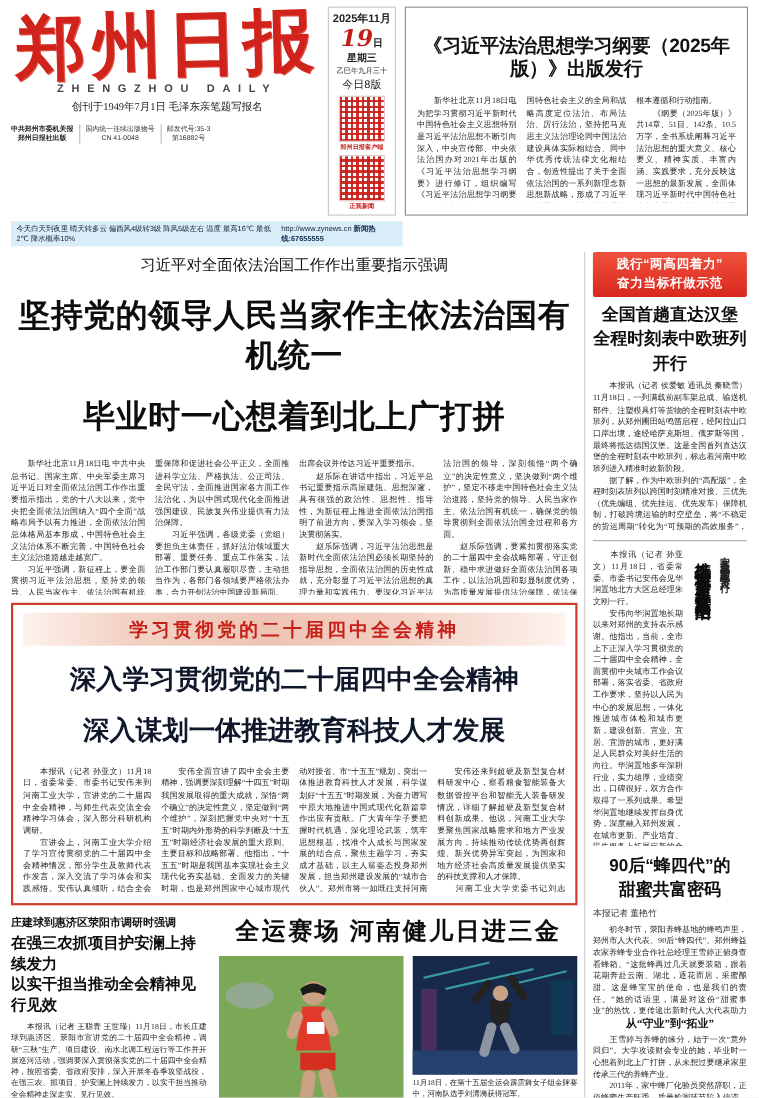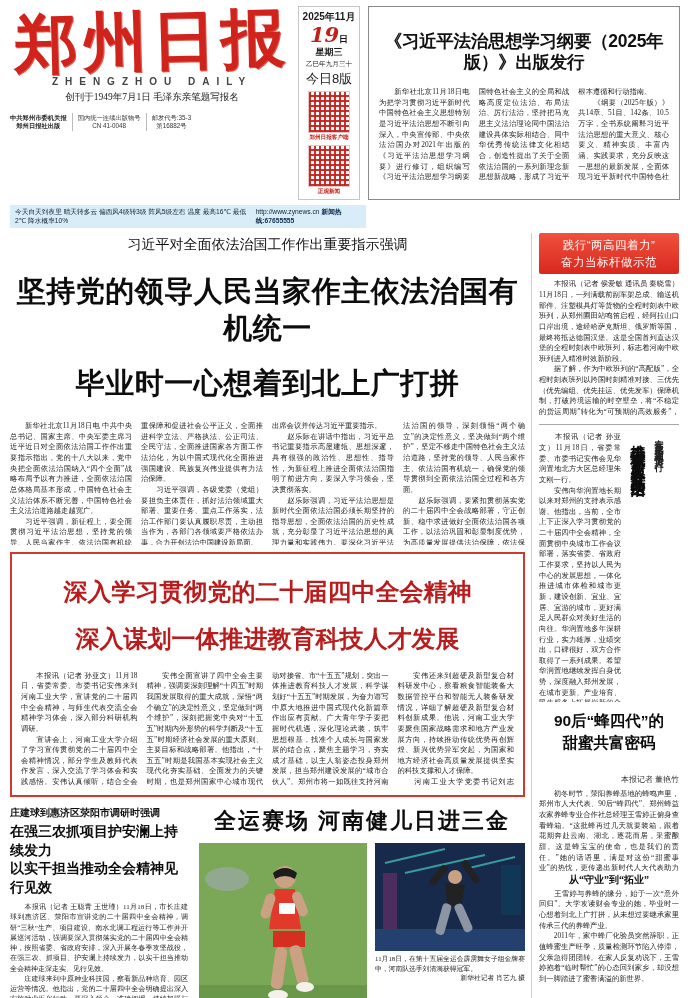--- a/index.html
+++ b/index.html
@@ -20,21 +20,21 @@
   .slogan{color:#1460b8;font-weight:bold;font-size:14.5px;white-space:nowrap;letter-spacing:1px;}
   .pub{font-size:6.3px;line-height:1.35;text-align:center;font-weight:bold;}
   .pub-light{font-weight:normal;color:#333;}
   .vline{width:1px;height:18px;background:#bbb;}
   .datebox{width:62px;border:1px solid #c6c6c6;margin-left:4px;padding:3px 2px;text-align:center;box-sizing:border-box;}
   .db-ym{font-weight:bold;font-size:10px;}
   .db-day{color:#c21f1a;font-size:21px;font-style:italic;font-weight:bold;font-family:"DejaVu Serif",serif;line-height:1;}
   .db-day .d-suffix{color:#111;font-size:9px;font-style:normal;}
   .db-weekday{font-size:9px;font-weight:bold;margin-top:1px;text-align:center;}
   .db-lunar{font-size:6.6px;margin-top:1px;}
-  .db-pages{font-size:13px;margin-top:1px;}
+  .db-pages{font-size:10px;margin-top:1px;}
   .qrpat{background-color:#fff;border:1px solid #e5c7c5;
     background-image:repeating-linear-gradient(0deg,rgba(198,32,26,.92) 0 2px,transparent 2px 5px),
                      repeating-linear-gradient(90deg,rgba(198,32,26,.92) 0 2px,transparent 2px 5px);}
   .db-qr{width:40px;height:40px;margin:3px auto 1px;}
   .db-qr-label{font-size:5.6px;color:#c21f1a;font-weight:bold;}
   .topright{flex:1;margin-left:8px;border:1px solid #8a8a8a;padding:9px 10px 6px;box-sizing:border-box;}
   .tr-headline{font-weight:900;font-size:17.5px;text-align:center;line-height:1.2;letter-spacing:-.3px;color:#111;}
   .tr-cols{display:flex;gap:9px;margin-top:8px;height:97px;overflow:hidden;}
   .bodytext{font-size:7.3px;line-height:1.46;text-align:justify;white-space:pre-line;color:#232323;}
   .tr-col{flex:1;}
@@ -53,53 +53,53 @@
   .lead-sub{text-align:center;font-size:13px;margin-top:7px;color:#111;}
   .lead-cols{display:flex;gap:9px;height:124px;overflow:hidden;margin-top:9px;}
   .lead-col{flex:1;}
 
   
   .feature{border:2px solid #cf3a2d;margin-top:7px;padding:7px 9px 8px;box-sizing:border-box;}
   .f-banner{height:30px;display:flex;align-items:center;justify-content:center;
     background:linear-gradient(90deg,#fdf2ee 0%,#f3d3c6 18%,#eec4b4 45%,#f2cfc1 70%,#fdf3ef 100%);}
   .f-banner-text{color:#c51f1a;font-weight:900;font-size:17px;letter-spacing:3px;}
   .f-kicker{text-align:center;font-size:12.5px;margin-top:9px;color:#111;}
-  .f-h{font-weight:900;font-size:24px;text-align:center;line-height:1.28;color:#b91c1c;}
+  .f-h{font-weight:900;font-size:24px;text-align:center;line-height:1.28;color:#0f172a;}
   .f-cols{display:flex;gap:9px;height:116px;overflow:hidden;margin-top:8px;}
   .f-col{flex:1;}
 
   
   .bottom-row{display:flex;margin-top:9px;height:322px;}
   .zhuang{width:178px;flex:none;}
   .z-kicker{font-size:10px;font-weight:bold;color:#111;}
   .z-h{font-size:14px;font-weight:900;line-height:1.35;color:#0d0d0d;margin-top:2px;}
   .z-body{height:208px;overflow:hidden;margin-top:5px;font-size:7px;}
 
   .sports{flex:1;margin-left:11px;}
   .s-h{font-weight:900;font-size:22px;text-align:center;letter-spacing:2px;color:#0d0d0d;}
   .s-grid{display:flex;gap:8px;margin-top:7px;}
   .s-left{width:168px;flex:none;}
   .s-right{flex:1;}
   .photo{display:block;width:100%;}
   .cap{font-size:6.8px;line-height:1.45;text-align:justify;margin-top:3px;color:#222;}
   .credit{font-size:6.8px;text-align:right;color:#222;}
 
   
-  .badge{background:linear-gradient(180deg,#f0513d,#d8281e);color:#fff;font-weight:normal;font-size:11.5px;
+  .badge{background:linear-gradient(180deg,#f0513d,#d8281e);color:#fff;font-weight:bold;font-size:11.5px;
          text-align:center;padding:4px 0;line-height:1.45;border-radius:2px;letter-spacing:.5px;}
   .r-h{font-weight:900;font-size:15.5px;text-align:center;line-height:1.4;margin-top:6px;color:#0d0d0d;}
   .r-body{margin-top:5px;height:138px;overflow:hidden;}
   .r-divider{border-top:1px solid #a8a8a8;margin:7px 0;}
   .city{display:flex;height:270px;overflow:hidden;}
   .city-body{width:82px;flex:none;height:270px;overflow:hidden;}
   .city-vh{writing-mode:vertical-rl;font-family:"Liberation Sans","DejaVu Sans",sans-serif;
            font-weight:900;font-size:15px;letter-spacing:2px;margin-left:8px;color:#0d0d0d;line-height:1.2;}
   .city-vk{writing-mode:vertical-rl;font-size:9px;font-weight:bold;letter-spacing:2px;margin-left:5px;color:#222;}
   .bee{margin-top:8px;}
-  .bee-byline{text-align:right;font-size:8px;margin-top:20px;color:#333;}
+  .bee-byline{text-align:left;font-size:8px;margin-top:4px;color:#333;}
   .bee-body1{margin-top:4px;height:84px;overflow:hidden;}
   .bee-sub{text-align:center;font-weight:900;font-size:10px;margin:0 0 2px;color:#0d0d0d;}
   .bee-body2{height:96px;overflow:hidden;}
   .h-sans{font-family:"Liberation Sans","DejaVu Sans",sans-serif;}
 </style>
 </head>
 <body>
 
 <div class="page">
 
@@ -175,20 +175,23 @@
           <div class="lead-col bodytext">出席会议并传达习近平重要指示。
 　　赵乐际在讲话中指出，习近平总书记重要指示高屋建瓴、思想深邃，具有很强的政治性、思想性、指导性，为新征程上推进全面依法治国指明了前进方向，要深入学习领会，坚决贯彻落实。
 　　赵乐际强调，习近平法治思想是新时代全面依法治国必须长期坚持的指导思想，全面依法治国的历史性成就，充分彰显了习近平法治思想的真理力量和实践伟力。要深化习近平法治思想的学习宣传、教育培训、研究阐释，抓好贯彻落实，把学习成果体现到法治建设实践中。
 　　赵乐际指出，要坚持和加强党对全面依</div>
           <div class="lead-col bodytext">法治国的领导，深刻领悟“两个确立”的决定性意义，坚决做到“两个维护”，坚定不移走中国特色社会主义法治道路，坚持党的领导、人民当家作主、依法治国有机统一，确保党的领导贯彻到全面依法治国全过程和各方面。
 　　赵乐际强调，要紧扣贯彻落实党的二十届四中全会战略部署，守正创新、稳中求进做好全面依法治国各项工作，以法治巩固和彰显制度优势，为高质量发展提供法治保障，依法保障人民权益，增进民生福祉，保障和促进社会公平正义，维护国家安全和社会稳定，加强涉外法治体系和能力建设，为确保基本实现社会主义现代化取得决定性进展提供坚实法治保障。（下转三版）</div>
         </div>
       </article>
 
       <article class="feature">
+        <div class="f-banner">
+          <span class="f-banner-text h-sans">学习贯彻党的二十届四中全会精神</span>
+        </div>
         <h1 class="f-h h-sans">深入学习贯彻党的二十届四中全会精神</h1>
         <h1 class="f-h h-sans">深入谋划一体推进教育科技人才发展</h1>
         <div class="f-cols">
           <div class="f-col bodytext">　　本报讯（记者 孙亚文）11月18日，省委常委、市委书记安伟来到河南工业大学，宣讲党的二十届四中全会精神，与师生代表交流全会精神学习体会，深入部分科研机构调研。
 　　宣讲会上，河南工业大学介绍了学习宣传贯彻党的二十届四中全会精神情况，部分学生及教师代表作发言，深入交流了学习体会和实践感悟。安伟认真倾听，结合全会精神，就优势特色学科建设和学校“十五五”时期发展等与大家深入讨论。</div>
           <div class="f-col bodytext">　　安伟全面宣讲了四中全会主要精神，强调要深刻理解“十四五”时期我国发展取得的重大成就，深悟“两个确立”的决定性意义，坚定做到“两个维护”，深刻把握党中央对“十五五”时期内外形势的科学判断及“十五五”时期经济社会发展的重大原则、主要目标和战略部署。他指出，“十五五”时期是我国基本实现社会主义现代化夯实基础、全面发力的关键时期，也是郑州国家中心城市现代化建设夯基垒台、厚植优势、奠定地位的关键阶段。高校要紧紧围绕立德树人根本任务，主</div>
           <div class="f-col bodytext">动对接省、市“十五五”规划，突出一体推进教育科技人才发展，科学谋划好“十五五”时期发展，为奋力谱写中原大地推进中国式现代化新篇章作出应有贡献。广大青年学子要把握时代机遇，深化理论武装，筑牢思想根基，找准个人成长与国家发展的结合点，聚焦主题学习，夯实成才基础，以主人翁姿态投身郑州发展，担当郑州建设发展的“城市合伙人”。郑州市将一如既往支持河南工业大学发展，持续深化校地合作，为广大学子成长成才创造更好条件。</div>
           <div class="f-col bodytext">　　安伟还来到超硬及新型复合材料研发中心，察看粮食智能装备大数据管控平台和智能无人装备研发情况，详细了解超硬及新型复合材料创新成果。他说，河南工业大学要聚焦国家战略需求和地方产业发展方向，持续推动传统优势再创辉煌、新兴优势异军突起，为国家和地方经济社会高质量发展提供坚实的科技支撑和人才保障。
 　　河南工业大学党委书记刘志军、校长吴智深，市领导虎强、陈红民参加活动。</div>
         </div>
@@ -263,20 +266,24 @@
       </div>
     </div>
 
     <aside class="rail">
 
       <article>
         <div class="badge h-sans">
           <span>践行“两高四着力”</span><br>
           <span>奋力当标杆做示范</span>
         </div>
+        <h3 class="r-h h-sans" style="margin:6px 0 0;">
+          <span>全国首趟直达汉堡</span><br>
+          <span>全程时刻表中欧班列开行</span>
+        </h3>
         <div class="r-body bodytext">　　本报讯（记者 侯爱敏 通讯员 秦晓雪）11月18日，一列满载前副车架总成、输送机部件、注塑模具灯等货物的全程时刻表中欧班列，从郑州圃田站鸣笛启程，经阿拉山口口岸出境，途经哈萨克斯坦、俄罗斯等国，最终将抵达德国汉堡。这是全国首列直达汉堡的全程时刻表中欧班列，标志着河南中欧班列进入精准时效新阶段。
 　　据了解，作为中欧班列的“高配版”，全程时刻表班列以跨国时刻精准对接、三优先（优先编组、优先挂运、优先发车）保障机制，打破跨境运输的时空壁垒，将“不稳定的货运周期”转化为“可预期的高效服务”，缩短各环节作业时间，减少口岸办理换装停留时间，运输时间更加稳定，运输服务更加高效。
 　　据介绍，此前班列为非全程时刻表运行，全程运行时间波动较大。此次班列全程运行时间节省超100小时，彻底改变了以往“时效难预估”的痛点。（下转二版）</div>
       </article>
 
       <div class="r-divider"></div>
 
       <article class="city">
         <div class="city-body bodytext">　　本报讯（记者 孙亚文）11月18日，省委常委、市委书记安伟会见华润置地北方大区总经理朱文刚一行。
 　　安伟向华润置地长期以来对郑州的支持表示感谢。他指出，当前，全市上下正深入学习贯彻党的二十届四中全会精神，全面贯彻中央城市工作会议部署，落实省委、省政府工作要求，坚持以人民为中心的发展思想，一体化推进城市体检和城市更新，建设创新、宜业、宜居、宜游的城市，更好满足人民群众对美好生活的向往。华润置地多年深耕行业，实力雄厚，业绩突出，口碑很好，双方合作取得了一系列成果。希望华润置地继续发挥自身优势，深度融入郑州发展，在城市更新、产业培育、民生服务上拓展崭新的合作空间，在开发好产品、提供好服务、构建新业态上体现国企担当。郑州将持续优化营商环境，以最大诚意、最优服务支持企业发展，与企业一起在国家中心城市现代化建设中携手并进，共赢发展。

